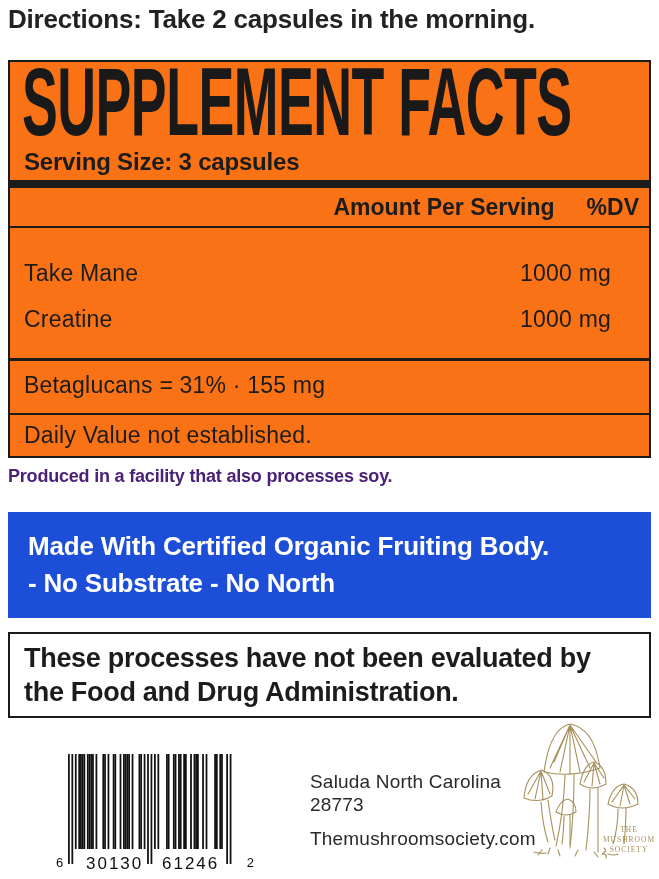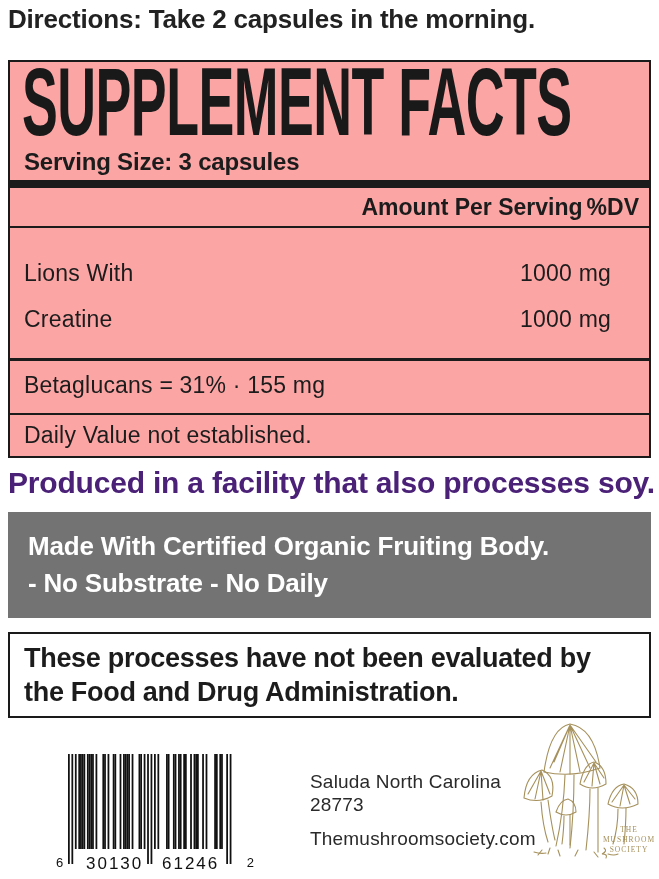--- a/index.html
+++ b/index.html
@@ -8,41 +8,41 @@
     background:#ffffff;color:#1c1c1c;
     font-family:"Liberation Sans", sans-serif;
     -webkit-font-smoothing:antialiased;
   }
   .abs{position:absolute;}
 
   
   .directions{top:4px;left:8px;font-size:26px;font-weight:600;letter-spacing:-0.2px;color:#222;}
 
   
-  .panel{top:60px;left:8px;width:643px;height:398px;border:2px solid #1a1a1a;box-sizing:border-box;background:#fca5a5;}
+  .panel{top:60px;left:8px;width:643px;height:398px;border:2px solid #1a1a1a;box-sizing:border-box;background:#f97316;}
   .panel-title{top:-8px;left:12px;font-size:96px;font-weight:700;line-height:1.0;white-space:nowrap;
     transform:scaleX(0.56);transform-origin:left top;letter-spacing:-1px;color:#191919;}
   .serving{top:86px;left:14px;font-size:24px;font-weight:700;letter-spacing:-0.2px;}
   .thickbar{top:118px;left:0;right:0;height:8px;background:#1b1b1b;}
   .phead{top:132px;right:10px;font-size:23px;font-weight:700;display:flex;align-items:flex-start;}
-  .phead .dv{margin-left:4px;}
+  .phead .dv{margin-left:32px;}
   .hr1{top:164px;left:0;right:0;height:2px;background:#1b1b1b;}
   .srow{left:0;right:0;display:flex;justify-content:space-between;padding:0 38px 0 14px;font-size:23px;font-weight:500;letter-spacing:0.2px;}
   .row0{top:198px;}
   .row1{top:244px;}
   .hr2{top:296px;left:0;right:0;height:3px;background:#1b1b1b;}
   .beta{top:310px;left:14px;font-size:23px;font-weight:500;letter-spacing:0.2px;}
   .hr3{top:351px;left:0;right:0;height:2px;background:#1b1b1b;}
   .dvnote{top:360px;left:14px;font-size:23px;font-weight:500;letter-spacing:0.2px;}
 
   
-  .allergen{top:466px;left:8px;font-size:30px;font-weight:700;color:#4b2178;letter-spacing:-0.2px;}
-
-  
-  .claims{top:512px;left:8px;width:643px;height:106px;background:#737373;box-sizing:border-box;
+  .allergen{top:466px;left:8px;font-size:18px;font-weight:700;color:#4b2178;letter-spacing:-0.2px;}
+
+  
+  .claims{top:512px;left:8px;width:643px;height:106px;background:#1d4ed8;box-sizing:border-box;
     display:flex;flex-direction:column;justify-content:center;padding-left:20px;gap:7px;}
   .claims div{color:#ffffff;font-size:26px;font-weight:700;letter-spacing:-0.2px;line-height:1.15;}
 
   
   .fda{top:632px;left:8px;width:643px;height:86px;border:2px solid #1a1a1a;box-sizing:border-box;
     display:flex;flex-direction:column;justify-content:center;padding-left:14px;gap:2px;}
   .fda div{font-size:27px;font-weight:600;letter-spacing:-0.3px;line-height:1.2;}
 
   
   .barcode{top:752px;left:56px;width:200px;height:124px;}
@@ -70,39 +70,39 @@
   <div class="abs panel-title">SUPPLEMENT FACTS</div>
   <div class="abs serving">Serving Size: 3 capsules</div>
   <div class="abs thickbar"></div>
   <div class="abs phead">
     <span>Amount Per Serving</span>
     <span class="dv">%DV</span>
   </div>
   <div class="abs hr1"></div>
 
   <div class="abs srow row0">
-    <span>Lions With</span>
+    <span>Take Mane</span>
     <span>1000 mg</span>
   </div>
   <div class="abs srow row1">
     <span>Creatine</span>
     <span>1000 mg</span>
   </div>
 
   <div class="abs hr2"></div>
   <div class="abs beta">Betaglucans = 31% · 155 mg</div>
   <div class="abs hr3"></div>
   <div class="abs dvnote">Daily Value not established.</div>
 </div>
 
 <div class="abs allergen">Produced in a facility that also processes soy.</div>
 
 <div class="abs claims">
   <div>Made With Certified Organic Fruiting Body.</div>
-  <div>- No Substrate - No Daily</div>
+  <div>- No Substrate - No North</div>
 </div>
 
 <div class="abs fda">
   <div>These processes have not been evaluated by</div>
   <div>the Food and Drug Administration.</div>
 </div>
 
 <div class="abs barcode">
   <svg width="166" height="122" viewBox="0 0 166 122">
       <rect x="0.00" y="2" width="1.77" height="110"></rect>

